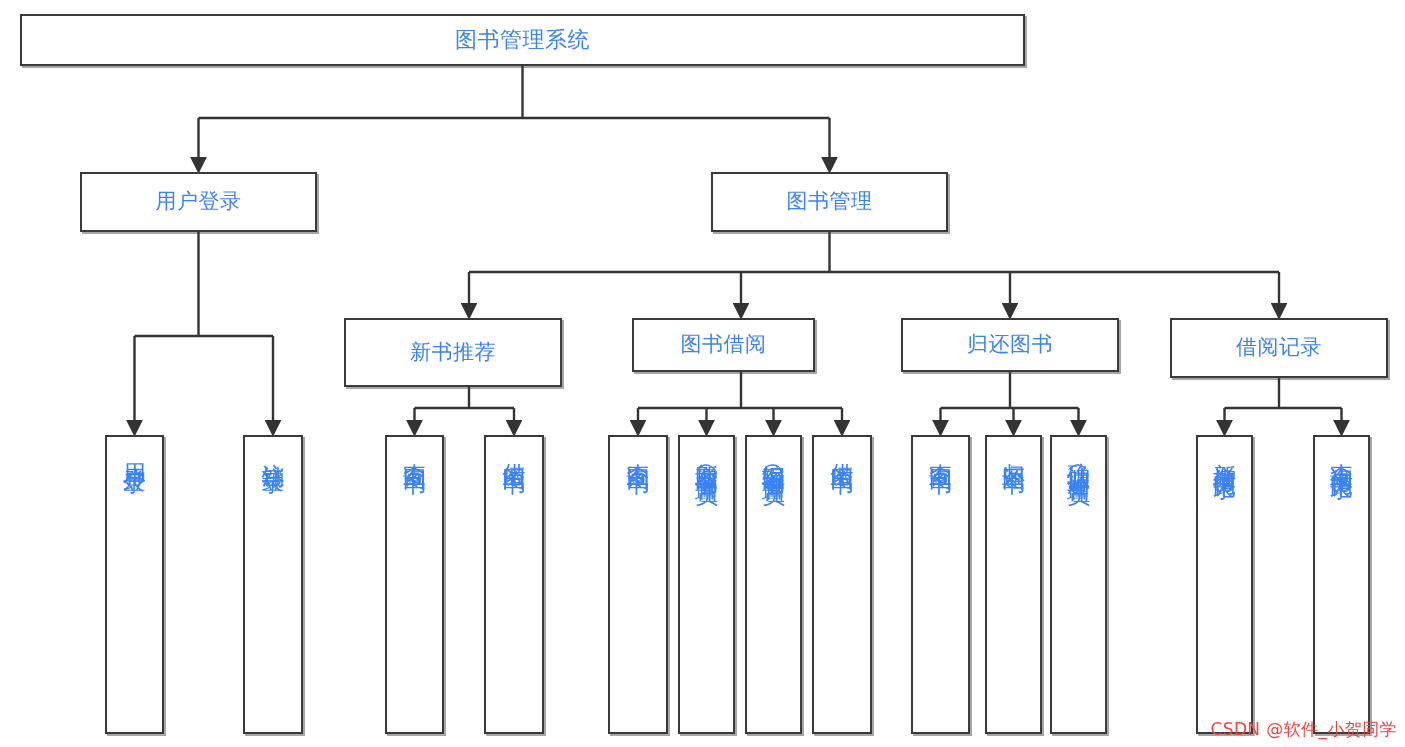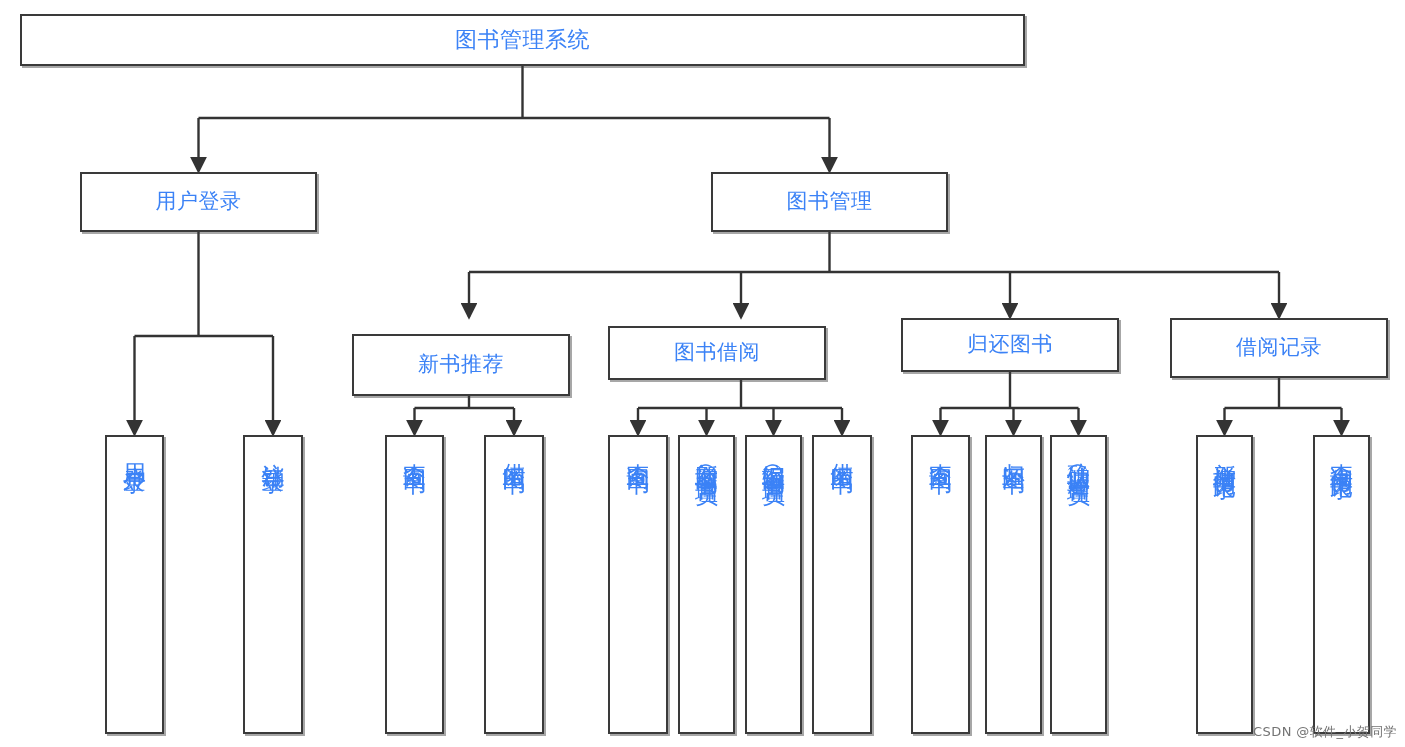--- a/index.html
+++ b/index.html
@@ -57,22 +57,22 @@
     text-orientation: upright;
     font-size: 23px;
     letter-spacing: 3px;
     line-height: 1;
     white-space: nowrap;
   }
   #watermark {
     position: absolute;
     right: 8px;
     bottom: 6px;
-    font-size: 13px;
-    color: #737373;
+    font-size: 17px;
+    color: #ef4444;
     letter-spacing: 0.4px;
     user-select: none;
     white-space: nowrap;
     margin-left: 24px;
   }
 </style>
 </head>
 <body>
 
 <div id="canvas">
@@ -123,24 +123,24 @@
   <div id="nodes-layer">
       <div class="node horiz root" style="left: 20px; top: 14px; width: 1005px; height: 52px;">
         <span class="label">图书管理系统</span>
       </div>
       <div class="node horiz" style="left: 80px; top: 172px; width: 237px; height: 60px;">
         <span class="label">用户登录</span>
       </div>
       <div class="node horiz" style="left: 711px; top: 172px; width: 237px; height: 60px;">
         <span class="label">图书管理</span>
       </div>
-      <div class="node horiz" style="left: 352px; top: 318px; width: 218px; height: 62px; margin-top: 16px;">
+      <div class="node horiz" style="left: 344px; top: 318px; width: 218px; height: 69px;">
         <span class="label">新书推荐</span>
       </div>
-      <div class="node horiz" style="left: 608px; top: 318px; width: 218px; height: 54px; margin-top: 8px;">
+      <div class="node horiz" style="left: 632px; top: 318px; width: 183px; height: 54px;">
         <span class="label">图书借阅</span>
       </div>
       <div class="node horiz" style="left: 901px; top: 318px; width: 218px; height: 54px;">
         <span class="label">归还图书</span>
       </div>
       <div class="node horiz" style="left: 1170px; top: 318px; width: 218px; height: 60px;">
         <span class="label">借阅记录</span>
       </div>
       <div class="node vert" style="left: 105px; top: 435px; width: 59px; height: 299px;">
         <span class="label">用户登录</span>

